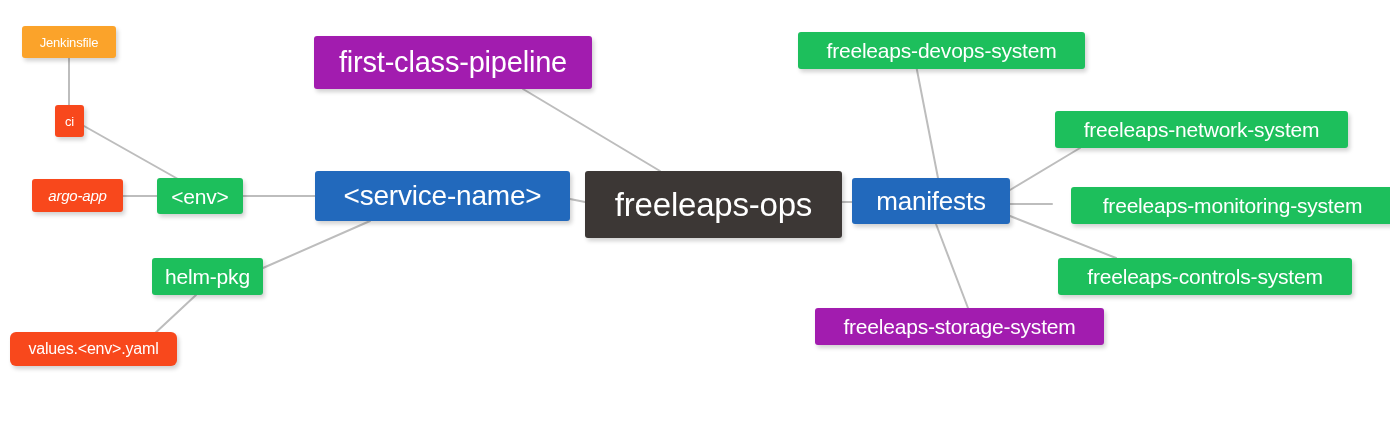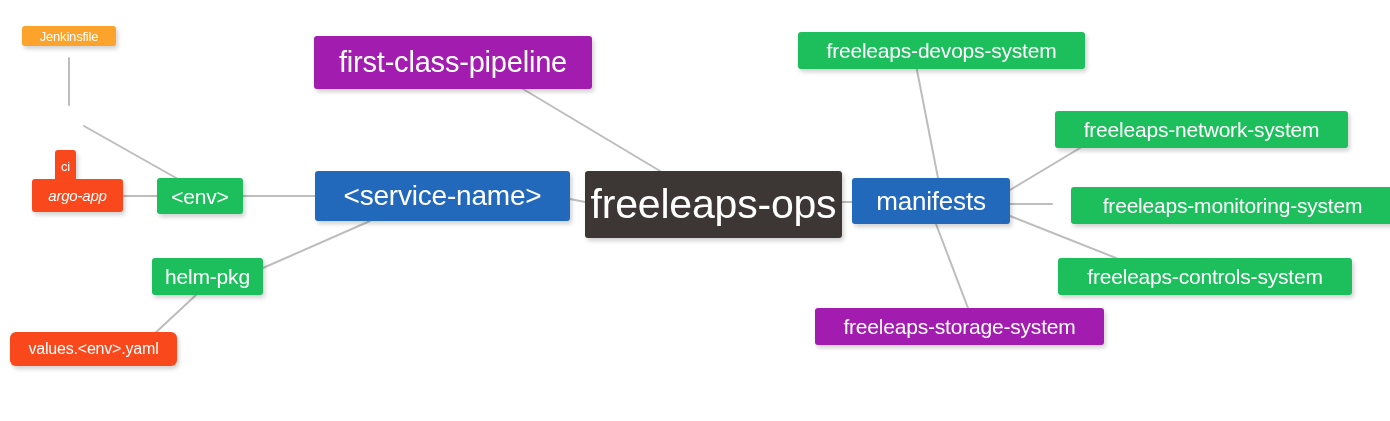--- a/index.html
+++ b/index.html
@@ -54,29 +54,29 @@
       <line x1="570" y1="199" x2="585" y2="202" stroke="#bdbdbd" stroke-width="2" stroke-linecap="round"></line>
       <line x1="523" y1="89" x2="660" y2="171" stroke="#bdbdbd" stroke-width="2" stroke-linecap="round"></line>
       <line x1="842" y1="202" x2="852" y2="202" stroke="#bdbdbd" stroke-width="2" stroke-linecap="round"></line>
       <line x1="938" y1="178" x2="916" y2="65" stroke="#bdbdbd" stroke-width="2" stroke-linecap="round"></line>
       <line x1="1010" y1="190" x2="1080" y2="148" stroke="#bdbdbd" stroke-width="2" stroke-linecap="round"></line>
       <line x1="1010" y1="204" x2="1052" y2="204" stroke="#bdbdbd" stroke-width="2" stroke-linecap="round"></line>
       <line x1="1010" y1="216" x2="1116" y2="258" stroke="#bdbdbd" stroke-width="2" stroke-linecap="round"></line>
       <line x1="936" y1="224" x2="968" y2="308" stroke="#bdbdbd" stroke-width="2" stroke-linecap="round"></line>
     </svg>
   <div id="node-layer">
-      <div class="node" style="left: 22px; top: 26px; width: 94px; height: 20px; background: rgb(251, 163, 42); font-size: 13px;">Jenkinsfile</div>
-      <div class="node" style="left: 55px; top: 105px; width: 21px; height: 32px; background: rgb(248, 72, 28); font-size: 13px; margin-top: 45px;">ci</div>
+      <div class="node" style="left: 22px; top: 26px; width: 94px; height: 32px; background: rgb(251, 163, 42); font-size: 13px;">Jenkinsfile</div>
+      <div class="node" style="left: 55px; top: 105px; width: 29px; height: 32px; background: rgb(248, 72, 28); font-size: 13px;">ci</div>
       <div class="node" style="left: 32px; top: 179px; width: 91px; height: 33px; background: rgb(248, 72, 28); font-size: 15px; font-style: italic;">argo-app</div>
       <div class="node" style="left: 157px; top: 178px; width: 86px; height: 36px; background: rgb(29, 191, 92); font-size: 21px;">&lt;env&gt;</div>
       <div class="node" style="left: 10px; top: 332px; width: 167px; height: 34px; background: rgb(248, 72, 28); font-size: 16px; border-radius: 6px;">values.&lt;env&gt;.yaml</div>
       <div class="node" style="left: 152px; top: 258px; width: 111px; height: 37px; background: rgb(29, 191, 92); font-size: 21px;">helm-pkg</div>
       <div class="node" style="left: 314px; top: 36px; width: 278px; height: 53px; background: #a21caf; font-size: 29px;">first-class-pipeline</div>
       <div class="node" style="left: 315px; top: 171px; width: 255px; height: 50px; background: rgb(34, 105, 188); font-size: 28px;">&lt;service-name&gt;</div>
-      <div class="node" style="left: 585px; top: 171px; width: 257px; height: 67px; background: rgb(60, 55, 53); font-size: 41px;">freeleaps-ops</div>
+      <div class="node" style="left: 585px; top: 171px; width: 257px; height: 67px; background: rgb(60, 55, 53); font-size: 33px;">freeleaps-ops</div>
       <div class="node" style="left: 852px; top: 178px; width: 158px; height: 46px; background: rgb(34, 105, 188); font-size: 26px;">manifests</div>
       <div class="node" style="left: 798px; top: 32px; width: 287px; height: 37px; background: rgb(29, 191, 92); font-size: 21px;">freeleaps-devops-system</div>
       <div class="node" style="left: 1055px; top: 111px; width: 293px; height: 37px; background: rgb(29, 191, 92); font-size: 21px;">freeleaps-network-system</div>
       <div class="node" style="left: 1052px; top: 187px; width: 323px; height: 37px; background: rgb(29, 191, 92); font-size: 21px; margin-left: 19px;">freeleaps-monitoring-system</div>
       <div class="node" style="left: 1058px; top: 258px; width: 294px; height: 37px; background: rgb(29, 191, 92); font-size: 21px;">freeleaps-controls-system</div>
       <div class="node" style="left: 815px; top: 308px; width: 289px; height: 37px; background: #a21caf; font-size: 21px;">freeleaps-storage-system</div>
     </div>
 </div>
 
 </body></html>

